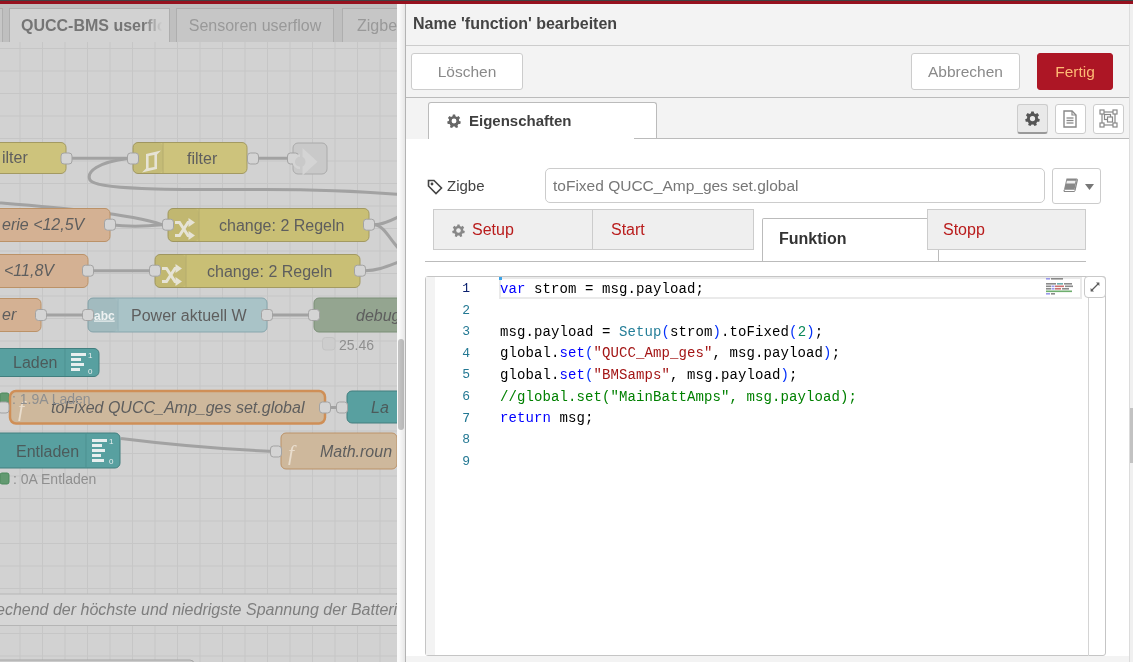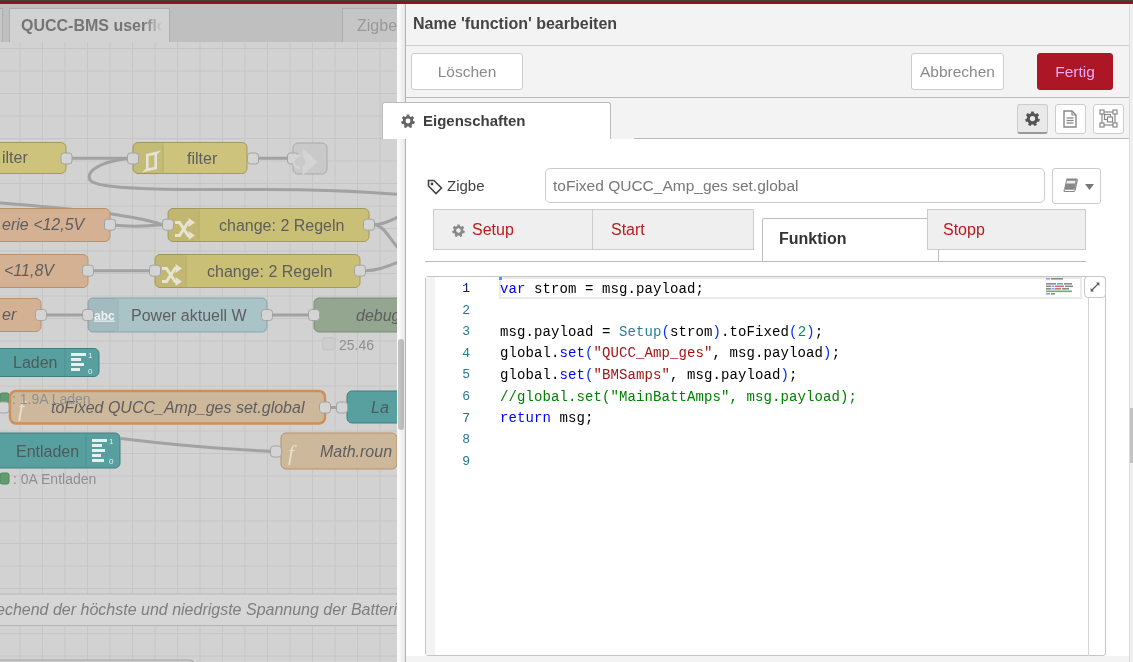--- a/index.html
+++ b/index.html
@@ -32,25 +32,25 @@
   #midthumb { left:398px; top:339px; width:6px; height:91px; background:#c3c3c3; border-radius:3px; }
   
   #tray { left:405px; top:4px; width:724px; height:658px; background:#f3f3f3;
      border-left:1px solid #b3b3b3; }
   #tray-shadow { left:399px; top:4px; width:6px; height:658px;
      background:linear-gradient(to right, rgba(0,0,0,0), rgba(0,0,0,0.08)); }
   #tray-title { left:413px; top:15px; font-size:16px; font-weight:bold; color:#444; }
   #tray-hdr-border { left:406px; top:45px; width:723px; height:1px; background:#cccccc; }
   .btn { position:absolute; height:37px; background:#ffffff; border:1px solid #ccc;
      border-radius:3px; color:#8a8a8a; font-size:15.5px; text-align:center; line-height:35px; }
-  #btn-fertig { background:#ad1625; border-color:#ad1625; color:#f0abfc; }
+  #btn-fertig { background:#ad1625; border-color:#ad1625; color:#fdba74; }
   #toolbar-border { left:406px; top:97px; width:723px; height:1px; background:#bbbbbb; }
   
   #tabrow-border { left:634px; top:138px; width:495px; height:1px; background:#bbbbbb; }
-  #eig-tab { left:382px; top:102px; width:229px; height:37px; background:#ffffff;
+  #eig-tab { left:428px; top:102px; width:229px; height:37px; background:#ffffff;
      border:1px solid #bbb; border-bottom:none; border-radius:3px 3px 0 0;
      font-size:15px; font-weight:bold; color:#3f3f3f; line-height:36px; }
   .icon-btn { position:absolute; top:104px; width:31px; height:30px; background:#fff;
      border:1px solid #ccc; border-radius:3px; }
   #ib-gear { background:#e9e9e9; border-bottom:2px solid #999; }
   
   #content { left:406px; top:139px; width:723px; height:517px; background:#ffffff; }
   
   #name-label { left:447px; top:177px; font-size:15px; color:#444; }
   #name-input { left:545px; top:168px; width:500px; height:35px; background:#fff;
@@ -85,20 +85,21 @@
 <body>
 <div class="abs" id="bar-dark"></div>
 <div class="abs" id="bar-red"></div>
 
 <div class="abs" id="ws">
   <div class="abs" id="ws-tabbar"></div>
   <div class="ws-tab" style="left:-30px;width:33px;"></div>
   <div class="ws-tab active" style="left:9px;width:161px;text-align:left;padding-left:11px;">QUCC-BMS userflow
     <div style="position:absolute;right:0;top:0;width:26px;height:34px;background:linear-gradient(to right, rgba(210,210,210,0), #d2d2d2 75%);"></div>
   </div>
+  <div class="ws-tab" style="left:176px;width:158px;">Sensoren userflow</div>
   <div class="ws-tab" style="left:342px;width:120px;text-align:left;padding-left:14px;">Zigbe</div>
   <div class="abs" id="ws-canvas"></div>
 </div>
 
 <svg class="abs" id="flowsvg" viewBox="0 0 397 658">
 
 <g fill="none" stroke="#a2a2a2" stroke-width="3">
 
   <path d="M 66,154.3 L 128,154.3"></path>
   <path d="M 253,154.3 L 288,154.3"></path>
@@ -279,21 +280,21 @@
 
 <div class="abs" id="midstrip"></div>
 <div class="abs" id="midthumb"></div>
 
 <div class="abs" id="tray"></div>
 <div class="abs" id="tray-shadow"></div>
 <div class="abs" id="tray-title">Name 'function' bearbeiten</div>
 <div class="abs" id="tray-hdr-border"></div>
 
 <div class="btn" style="left:411px;top:53px;width:112px;">Löschen</div>
-<div class="btn" style="left:911px;top:53px;width:93px;">Abbrechen</div>
+<div class="btn" style="left:911px;top:53px;width:109px;">Abbrechen</div>
 <div class="btn" id="btn-fertig" style="left:1037px;top:53px;width:76px;">Fertig</div>
 <div class="abs" id="toolbar-border"></div>
 
 <div class="abs" id="eig-tab">
   <svg width="14" height="14" style="position:absolute;left:18px;top:11px;" viewBox="0 0 16 16">
     <path fill="#666" d="M8 5.2 A2.8 2.8 0 1 0 8 10.8 A2.8 2.8 0 1 0 8 5.2 M6.7 0.5 L9.3 0.5 L9.7 2.5 L11.4 3.3 L13.2 2.2 L15 4.5 L13.6 6 L13.9 7.9 L15.8 8.7 L15.2 11.4 L13.1 11.4 L12 13 L12.7 15 L10.2 16 L9 14.3 L7 14.3 L5.8 16 L3.3 15 L4 13 L2.9 11.4 L0.8 11.4 L0.2 8.7 L2.1 7.9 L2.4 6 L1 4.5 L2.8 2.2 L4.6 3.3 L6.3 2.5 Z"></path>
     <circle cx="8" cy="8" r="2.1" fill="#fff"></circle>
   </svg>
   <span style="margin-left:40px;">Eigenschaften</span>
 </div>

